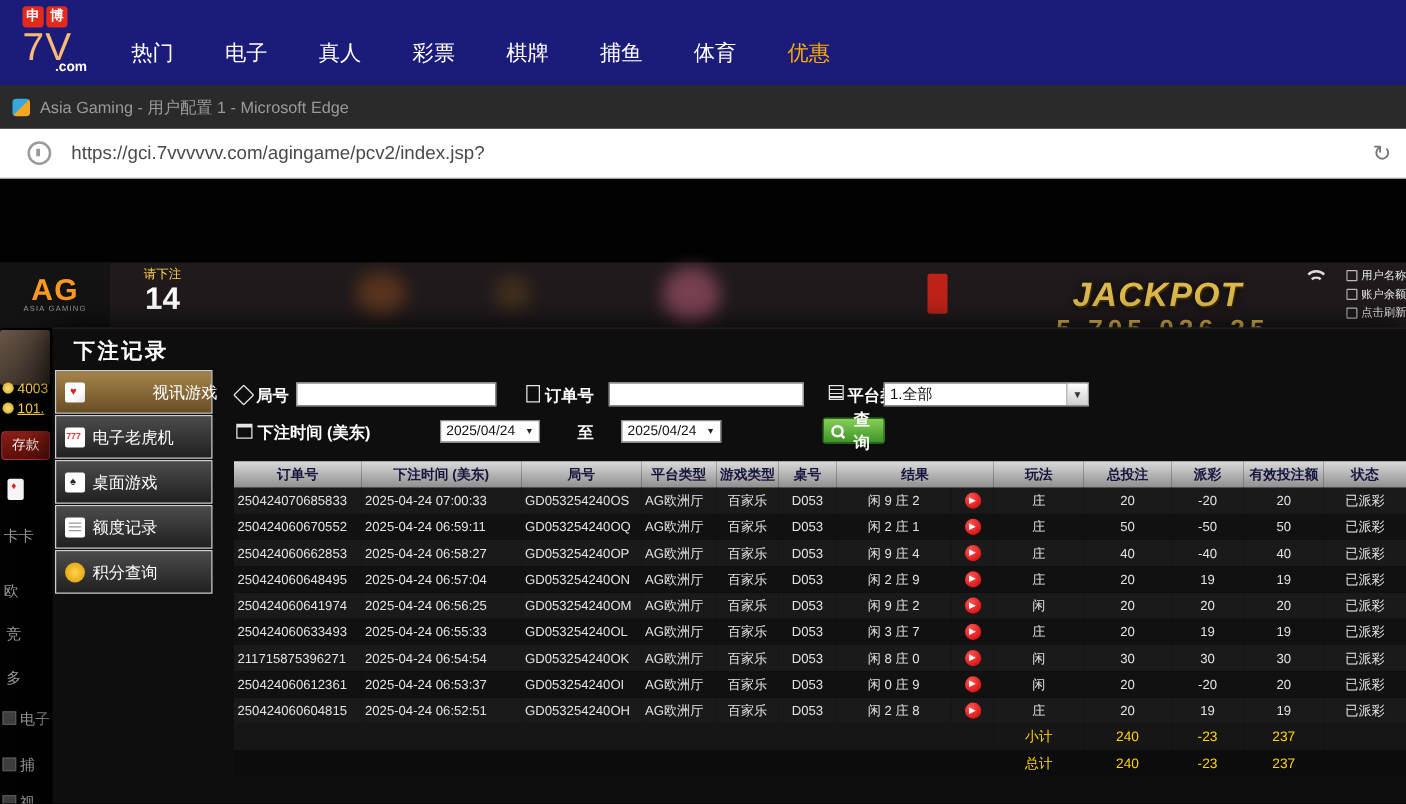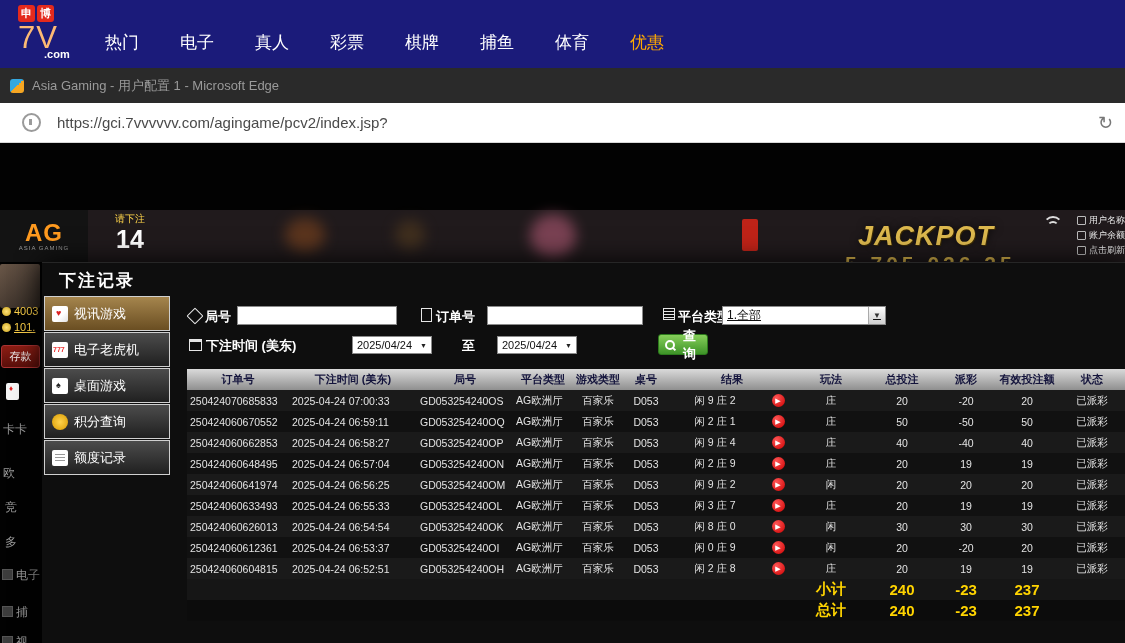--- a/index.html
+++ b/index.html
@@ -58,21 +58,21 @@
   .fr-dep{left:1px;top:202px;width:37px;height:21px;background:linear-gradient(#8d1d14,#5a0f0a);border:1px solid #a33;border-radius:3px;color:#eee;font-size:11px;line-height:21px;text-align:center;cursor:pointer;}
   .fr-card{left:6px;top:240px;width:13px;height:17px;background:#f5f5f5;border-radius:2px;}
   .fr-card::after{content:"♦";position:absolute;left:3px;top:1px;color:#d22;font-size:8px;}
   .fr-ic{display:inline-block;width:9px;height:9px;background:#3d3d3d;border:1px solid #555;margin-right:3px;vertical-align:-1px;}
 
   
   .modal{position:absolute;left:42px;top:119px;right:0;bottom:0;background:#0e0e0e;border-top:1px solid #262626;box-shadow:0 0 24px rgba(0,0,0,.9);}
   .panel-title{position:absolute;left:17px;top:6px;font-size:17px;color:#fff;font-weight:bold;letter-spacing:2px;margin:0;}
   .menu{position:absolute;left:2px;top:33px;width:126px;list-style:none;margin:0;padding:0;}
   .menu-item{height:33px;border:1px solid #d0d0d0;background:linear-gradient(#4c4c4c,#202020);margin-bottom:1px;color:#fff;font-size:13px;white-space:nowrap;cursor:pointer;display:flex;align-items:center;}
-  .menu-item.active{background:linear-gradient(#a5854d,#6a4e22);}
+  .menu-item.active{background:linear-gradient(#a5854d,#6a4e22);gap:48px;}
   .mi-icon{width:16px;height:16px;margin:0 6px 0 7px;display:inline-block;border-radius:2px;position:relative;flex:none;}
   .ic-cards{background:linear-gradient(135deg,#fff 60%,#e2e2e2);}
   .ic-cards::after{content:"♥";color:#d22;font-size:9px;position:absolute;left:4px;top:2px;}
   .ic-slot{background:#fff;}
   .ic-slot::after{content:"777";color:#e33;font-weight:bold;font-size:7px;position:absolute;left:1px;top:4px;}
   .ic-desk{background:#fff;}
   .ic-desk::after{content:"♠";color:#222;font-size:9px;position:absolute;left:4px;top:2px;}
   .ic-points{background:radial-gradient(#ffd34d,#d99a00);border-radius:50%;}
   .ic-record{background:#fff;}
   .ic-record::after{content:"";position:absolute;left:3px;right:3px;top:4px;height:1px;background:#999;box-shadow:0 3px 0 #999,0 6px 0 #999;}
@@ -94,21 +94,21 @@
   
   .bet-table{position:absolute;left:145px;top:106px;width:938px;border-collapse:collapse;table-layout:fixed;font-size:10.5px;}
   .bet-table th{height:21px;background:linear-gradient(#dadada,#8f8f8f);color:#14143c;font-weight:bold;font-size:11px;padding:0;white-space:nowrap;overflow:hidden;}
   .bet-table td{height:21px;padding:0 2px;color:#e3e3e3;text-align:center;white-space:nowrap;overflow:hidden;}
   .row-a{background:#1a1a1a;}
   .row-b{background:#111;}
   .c-l{text-align:left !important;padding-left:3px !important;}
   .pay-neg{color:#27b927;}
   .pay-pos{color:#e03526;}
   .st-green{color:#22cc22;}
-  .sum-row td{color:#ffd400;font-weight:bold;font-size:15px;background:#161616;}
+  .sum-row td{color:#ffd400;font-weight:normal;font-size:11px;background:#161616;}
   .total-row td{background:#0c0c0c;}
   .play-btn{display:inline-block;width:13px;height:13px;border-radius:50%;background:radial-gradient(circle at 35% 30%,#f55,#c00);color:#fff;font-size:7px;line-height:13px;text-align:center;vertical-align:middle;cursor:pointer;}
 </style>
 </head>
 <body>
 
 <div class="stage">
 
   <header class="topnav">
     <div class="logo">
@@ -199,38 +199,38 @@
         </li>
         <li class="menu-item">
           <span class="mi-icon ic-slot"></span>
           <span>电子老虎机</span>
         </li>
         <li class="menu-item">
           <span class="mi-icon ic-desk"></span>
           <span>桌面游戏</span>
         </li>
         <li class="menu-item">
+          <span class="mi-icon ic-record"></span>
+          <span>额度记录</span>
+        </li>
+        <li class="menu-item">
           <span class="mi-icon ic-points"></span>
           <span>积分查询</span>
-        </li>
-        <li class="menu-item">
-          <span class="mi-icon ic-record"></span>
-          <span>额度记录</span>
         </li>
       </ul>
 
       <span class="f-ic ic-tag" style="left:147px;top:47px;"></span>
       <span class="f-label" style="left:163px;top:45px;">局号</span>
       <input class="f-input" style="left: 195px; top: 43px; width: 160px;">
       <span class="f-ic ic-doc" style="left:379px;top:45px;"></span>
       <span class="f-label" style="left:394px;top:45px;">订单号</span>
       <input class="f-input" style="left: 445px; top: 43px; width: 156px;">
       <span class="f-ic ic-list" style="left:621px;top:45px;"></span>
       <span class="f-label" style="left:636px;top:45px;">平台类型</span>
-      <div class="select" style="left:680px;top:43px;width:164px;text-decoration:underline;">
+      <div class="select" style="left:665px;top:43px;width:164px;">
         <span>1.全部</span>
         <span class="sel-arrow">▼</span>
       </div>
 
       <span class="f-ic ic-cal" style="left:147px;top:76px;"></span>
       <span class="f-label" style="left:164px;top:74px;">下注时间 (美东)</span>
       <div class="date" style="left:310px;top:73px;">
         <span>2025/04/24</span>
         <span class="arr">▼</span>
       </div>
@@ -361,21 +361,21 @@
               <td>D053</td>
               <td>闲 3 庄 7</td>
               <td><span class="play-btn">▶</span></td>
               <td>庄</td>
               <td>20</td>
               <td class="pay-pos">19</td>
               <td>19</td>
               <td class="st-green">已派彩</td>
             </tr>
             <tr class="row-a">
-              <td class="c-l">250424060626013</td>
+              <td class="c-l">211715875396271</td>
               <td class="c-l">2025-04-24 06:54:54</td>
               <td class="c-l">GD053254240OK</td>
               <td class="c-l">AG欧洲厅</td>
               <td>百家乐</td>
               <td>D053</td>
               <td>闲 8 庄 0</td>
               <td><span class="play-btn">▶</span></td>
               <td>闲</td>
               <td>30</td>
               <td class="pay-pos">30</td>

